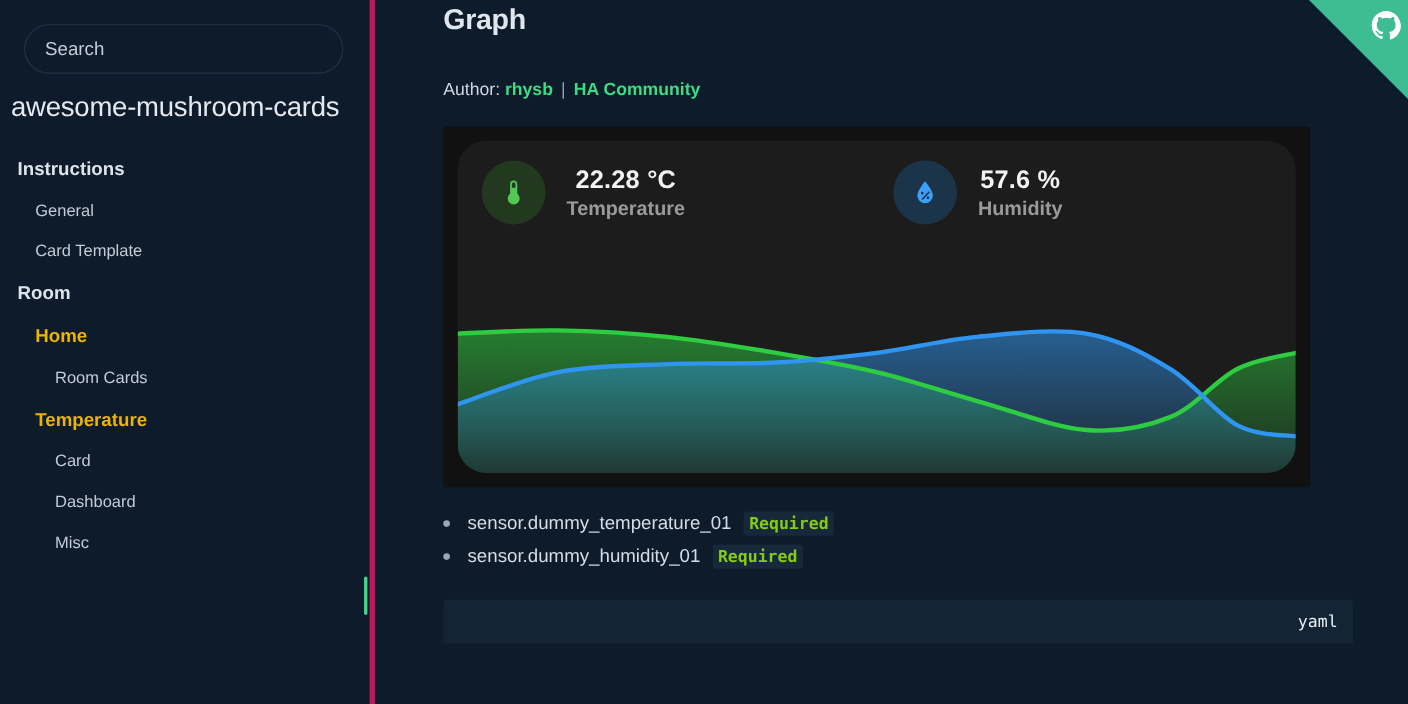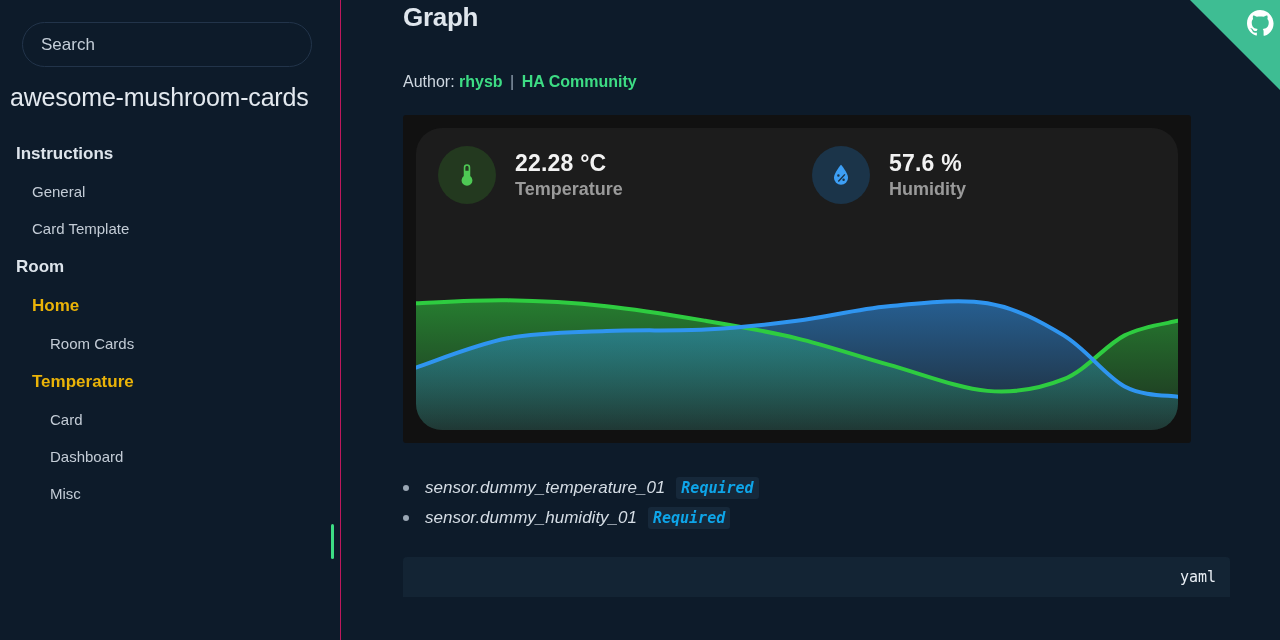--- a/index.html
+++ b/index.html
@@ -10,21 +10,21 @@
     overflow:hidden;
   }
   #app { position:relative; width:1280px; height:640px; display:flex; }
 
   
   #sidebar {
     width:341px; height:640px;
     background:#0d1b2a;
     position:relative;
     flex:0 0 341px;
-    border-right:1px solid #be185d;
+    border-right:5px solid #be185d;
     overflow:hidden;
   }
   #search-wrap { padding:22px 22px 0 22px; }
   #search-input {
     width:290px; height:45px;
     background:transparent;
     border:1px solid #22344a;
     border-radius:23px;
     color:#c9d3dd;
     font-size:17px;
@@ -85,20 +85,21 @@
     background:#111111;
     border-radius:3px;
     padding:13px;
   }
   #graph-inner {
     width:762px; height:302px;
     background:#1c1c1c;
     border-radius:26px;
     position:relative;
     overflow:hidden;
+    text-align:center;
   }
   .stat { position:absolute; display:flex; align-items:center; }
   #stat-temp { left:22px; top:18px; }
   #stat-hum  { left:396px; top:18px; }
   .stat-icon {
     width:58px; height:58px; border-radius:50%;
     display:flex; align-items:center; justify-content:center;
     flex:0 0 58px;
   }
   #icon-temp { background:#23391f; }
@@ -112,36 +113,36 @@
     font-size:18px; font-weight:bold; color:#9a9a9a;
     margin-top:5px; line-height:1.05;
   }
   #graph-svg { position:absolute; left:0; bottom:0; width:762px; height:160px; }
 
   
   #entities-head {
     margin-top:42px;
     font-size:17px; font-weight:bold; color:#dfe6ed;
   }
-  #entities-list { margin-top:34px; list-style:none;font-style:italic; }
+  #entities-list { margin-top:22px; list-style:none; }
   #entities-list li {
     display:flex; align-items:center;
     font-size:17px; color:#d5dde5;
     margin-bottom:8px;
   }
   .bullet {
     width:6px; height:6px; border-radius:50%;
     background:#9aa7b4; margin-right:16px; flex:0 0 6px;
   }
   .ent-name { font-family:"Liberation Sans", sans-serif; }
   .req-badge {
     margin-left:11px;
     font-family:"DejaVu Sans Mono", monospace;
     font-size:15px; font-weight:bold;
-    color:#0ea5e9;
+    color:#84cc16;
     background:#16283a;
     padding:2px 5px;
     border-radius:3px;
   }
 
   
   #code-block {
     margin-top:28px;
     width:827px; height:40px;
     background:#132434;

